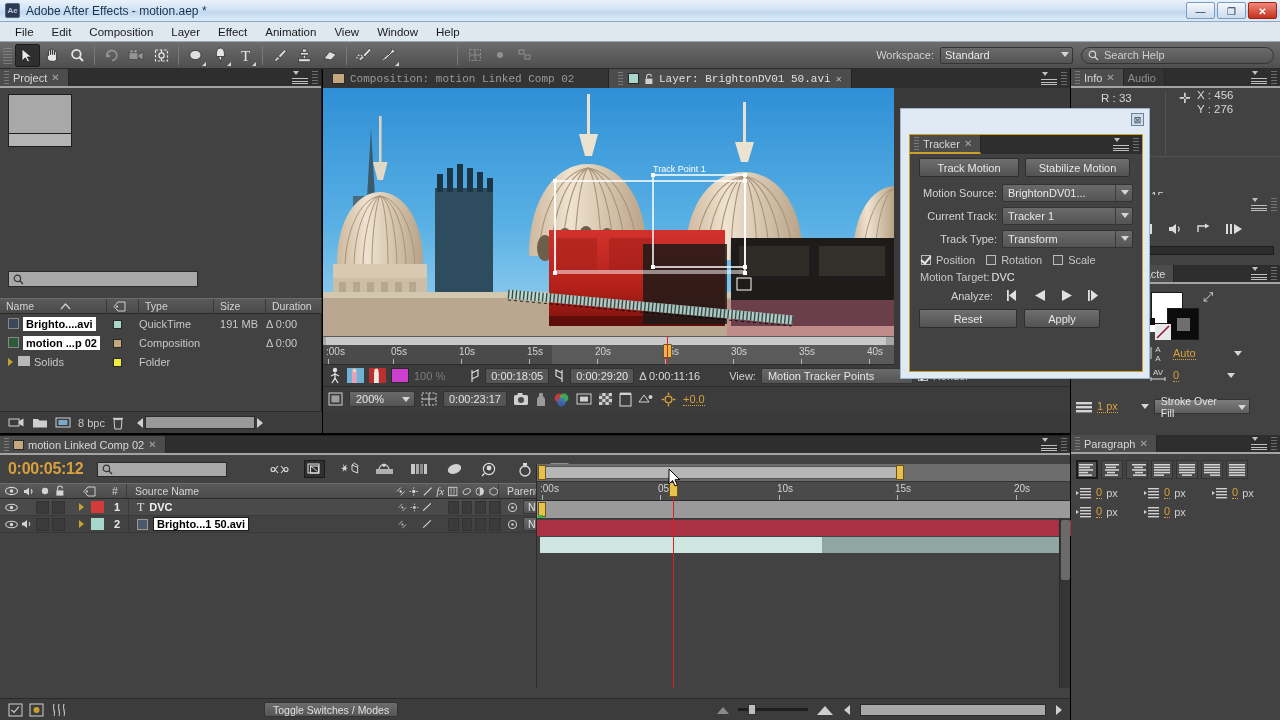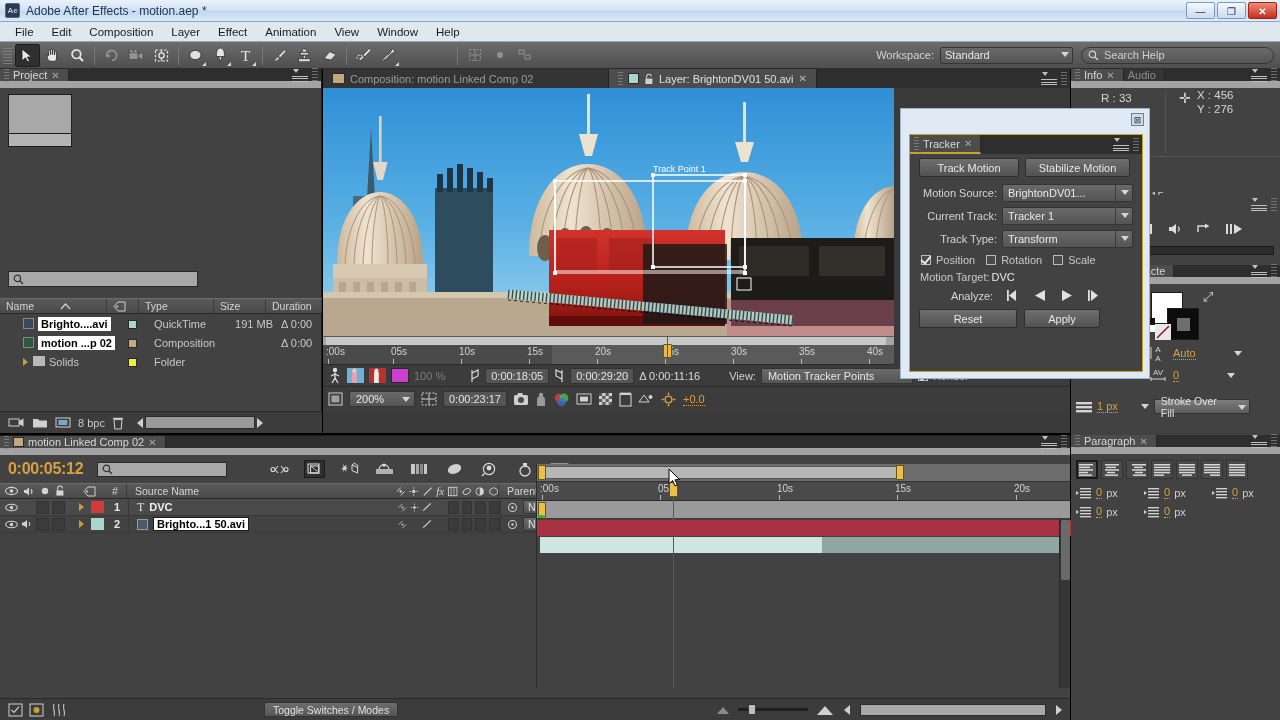--- a/index.html
+++ b/index.html
@@ -80,21 +80,21 @@
     width:193px;height:17px;margin-left:8px;margin-right:6px;
     background: linear-gradient(180deg,#6a6a6a,#555);
     border:1px solid #343434; border-radius:9px;
     display:flex;align-items:center;padding:0 6px;gap:5px; font-size:11px;color:#cfcfcf;
   }
 
   
   .panel { position:absolute; background:#424242; }
   .panel-tabbar {
     height:19px; background:#2e2e2e;
-    display:flex; align-items:stretch; border-bottom:7px solid #a3a3a3;
+    display:flex; align-items:stretch; border-bottom:2px solid #a3a3a3;
   }
   .ptab {
     display:flex;align-items:center; gap:4px;
     padding:0 8px 0 4px; background:#4c4c4c; color:#d8d8d8; font-size:11px;
     border-right:1px solid #262626;
   }
   .ptab.inactive { background:#343434; color:#8f8f8f; }
   .ptab .grip { width:5px;height:13px;
     background-image: repeating-linear-gradient(180deg,#8a8a8a 0 1px,transparent 1px 3px);
     background-size:100% 3px;opacity:.75;}
@@ -115,36 +115,36 @@
     position:absolute; left:8px; top:202px; width:190px;height:16px;
     background:#a8a8a8; border:1px solid #2a2a2a; display:flex;align-items:center;padding-left:4px;
   }
   .proj-hdr {
     position:absolute; left:0; top:229px; width:322px; height:16px;
     background:linear-gradient(180deg,#5a5a5a,#4a4a4a); border-top:1px solid #6b6b6b; border-bottom:1px solid #2a2a2a;
     display:flex; align-items:center; font-size:10.5px; color:#d4d4d4;
   }
   .proj-hdr div { border-right:1px solid #3a3a3a; height:100%; display:flex;align-items:center;padding-left:6px;}
   .proj-row {
-    position:absolute; left:15px; width:322px; height:18px;
+    position:absolute; left:0; width:322px; height:18px;
     display:flex; align-items:center; font-size:11px;justify-content:flex-end;
   }
   .proj-row .cell { display:flex;align-items:center;height:100%; }
   .nm-hl { background:#fff; color:#000; font-weight:bold; padding:1px 3px; }
   .swatch { width:9px;height:9px; border:1px solid #2a2a2a; }
   .proj-footer {
     position:absolute; left:0; bottom:0; width:322px; height:22px;
     background:#3c3c3c; border-top:1px solid #2a2a2a;
     display:flex;align-items:center;gap:7px;padding-left:8px; font-size:11px;
   }
   .pf-slider { width:110px;height:13px;background:#9a9a9a;border:1px solid #2c2c2c; }
 
   
   #viewer { left:323px; top:69px; width:747px; height:364px; background:#3a3a3a; }
-  .vtabs { display:flex; height:19px; background:#2e2e2e; }
+  .vtabs { display:flex; height:19px; background:#2e2e2e;font-family:Liberation Mono, monospace; }
   .vtab { display:flex;align-items:center;gap:5px;padding:0 9px; font-size:11px; border-right:1px solid #222;}
   .vtab.inactive { background:#343434; color:#9a9a9a; }
   .vtab.active { background:#4c4c4c; color:#e0e0e0; }
   .comp-canvas { position:absolute; left:0; top:19px; width:571px; height:248px; overflow:hidden; background:#000;}
   .ruler { position:absolute; left:0; top:267px; width:571px; height:9px; background:#a6a6a6; border-top:1px solid #5b5b5b;}
   .ruler .work { position:absolute;left:3px;top:0;height:100%;width:560px;background:#c9c9c9;}
   .timeruler {
     position:absolute; left:0; top:276px; width:571px; height:20px; background:#4a4a4a;
     border-bottom:1px solid #2b2b2b;
   }

